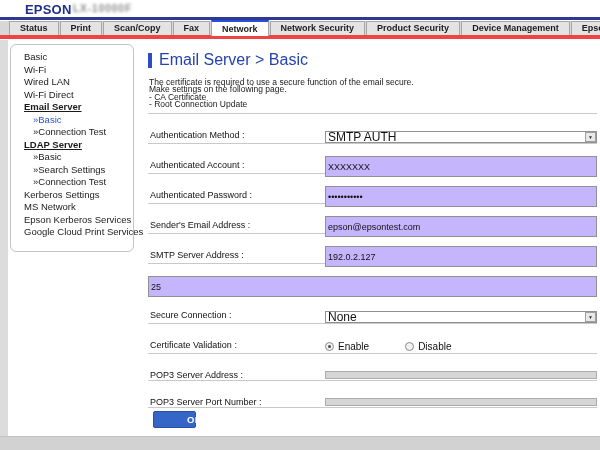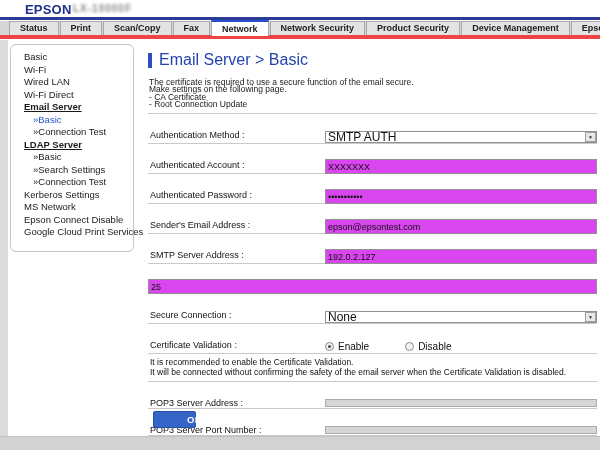--- a/index.html
+++ b/index.html
@@ -39,22 +39,22 @@
   .accentbar { width:4px; height:15px; background:#2d4ec0; margin-right:7px; }
   .title { font-size:16px; font-weight:normal; color:#2443ae; white-space:nowrap; }
   .desc { position:absolute; left:1px; top:33px; font-size:8.5px; line-height:7.4px;
           color:#1a1a1a; white-space:nowrap; }
 
   .ftable { position:absolute; left:0; top:67px; width:449px; border-top:1px solid #c9c9c9; }
   .frow { display:flex; align-items:flex-start; height:14px; border-bottom:1px solid #c9c9c9;margin-top:16px; }
   .frow.small { height:11px; }
   .flabel { width:177px; padding-left:2px; font-size:9px; color:#111; flex-shrink:0; white-space:nowrap; }
   .ffield { flex:1; display:flex; align-items:center; height:100%; }
-  .ftext { width:100%; height:15px; border:1px solid #919191; font-size:9px; padding:0 2px;
-           font-family:inherit; color:#111; background:#d946ef; }
+  .ftext { width:100%; height:21px; border:1px solid #919191; font-size:9px; padding:0 2px;
+           font-family:inherit; color:#111; background:#c4b5fd; }
   .frow.small .ftext { height:8px; }
   .ftext:disabled { background:#d6d6d6; border-color:#ababab; }
   .fselect { width:100%; height:12px; border:1px solid #919191; background:#fff; display:flex;
              align-items:center; justify-content:space-between; cursor:pointer; }
   .selval { font-size:12px; padding-left:2px; color:#111; }
   .selarrow { width:11px; height:10px; background:#e8e8e8; border:1px solid #a0a0a0; font-size:5px;
               display:flex; align-items:center; justify-content:center; color:#333; }
   .fnote { border-bottom:1px solid #c9c9c9; font-size:8.5px; line-height:10px; color:#111;
            padding:3px 0 4px 2px; white-space:nowrap; }
   .fradio { display:flex; align-items:center; font-size:10px; color:#111; }
@@ -100,21 +100,21 @@
     <div class="sitem top"><span>Wi-Fi Direct</span></div>
     <div class="sitem section"><span>Email Server</span></div>
     <div class="sitem subactive"><span>»Basic</span></div>
     <div class="sitem sub"><span>»Connection Test</span></div>
     <div class="sitem section"><span>LDAP Server</span></div>
     <div class="sitem sub"><span>»Basic</span></div>
     <div class="sitem sub"><span>»Search Settings</span></div>
     <div class="sitem sub"><span>»Connection Test</span></div>
     <div class="sitem top"><span>Kerberos Settings</span></div>
     <div class="sitem top"><span>MS Network</span></div>
-    <div class="sitem top"><span>Epson Connect Disable</span></div>
+    <div class="sitem top"><span>Epson Kerberos Services</span></div>
     <div class="sitem top"><span>Google Cloud Print Services</span></div>
   </nav>
 
 <div class="main">
   <div class="titlerow">
     <span class="accentbar"></span>
     <span class="title">Email Server &gt; Basic</span>
   </div>
   <div class="desc">
     <div>The certificate is required to use a secure function of the email secure.</div>
@@ -175,24 +175,20 @@
       <div class="flabel">Certificate Validation :</div>
       <div class="ffield">
         <div class="fradio">
           <span class="radio checked"></span>
           <span class="rlabel">Enable</span>
           <span class="radio"></span>
           <span class="rlabel">Disable</span>
         </div>
       </div>
     </div>
-    <div class="fnote">
-      <div>It is recommended to enable the Certificate Validation.</div>
-      <div>It will be connected without confirming the safety of the email server when the Certificate Validation is disabled.</div>
-    </div>
     <div class="frow small">
       <div class="flabel">POP3 Server Address :</div>
       <div class="ffield">
         <input class="ftext" type="text" disabled="" style="">
       </div>
     </div>
     <div class="frow small">
       <div class="flabel">POP3 Server Port Number :</div>
       <div class="ffield">
         <input class="ftext" type="text" disabled="" style="">

